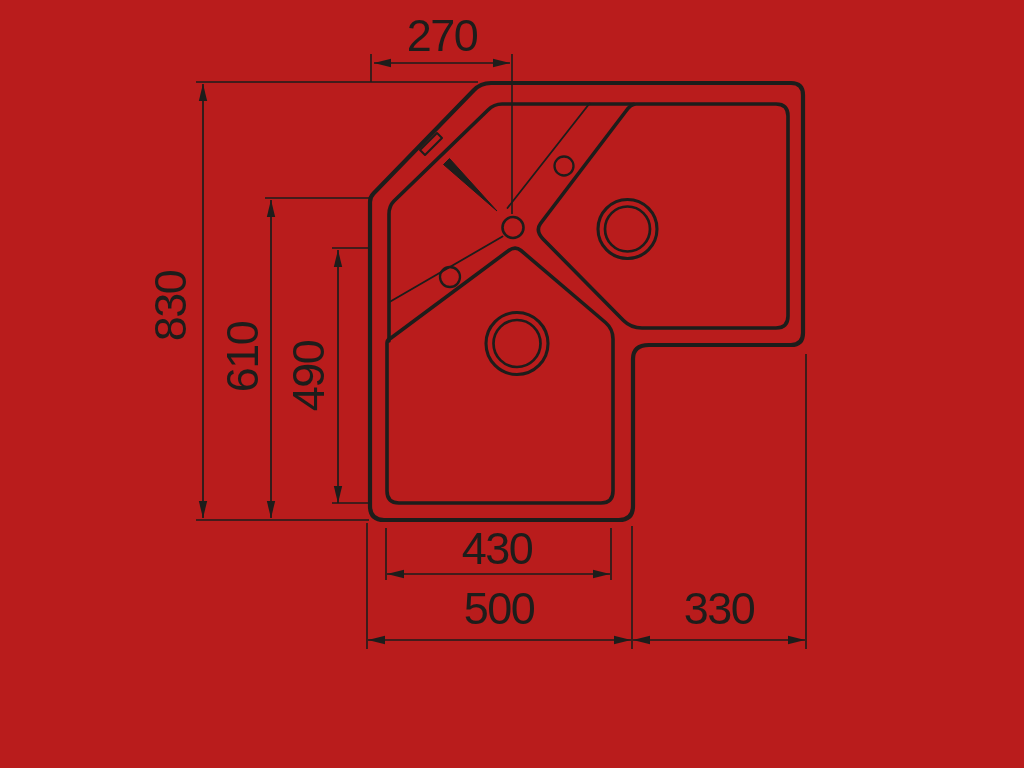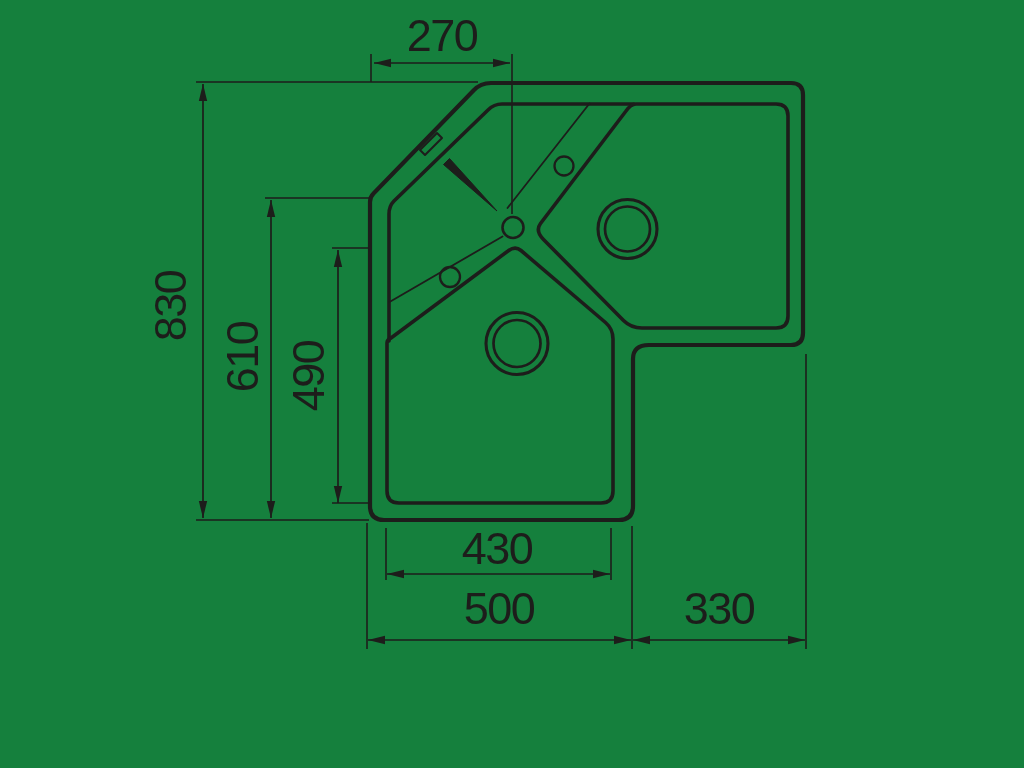--- a/index.html
+++ b/index.html
@@ -7,21 +7,21 @@
     padding: 0;
     background: #ffffff;
     width: 1024px;
     height: 768px;
     overflow: hidden;
   }
   .stage {
     position: relative;
     width: 1024px;
     height: 768px;
-    background: #15803d;
+    background: #b91c1c;
   }
   svg { display: block; }
   
   .outline   { fill: none; stroke: #1d1d1b; stroke-width: 4.2; stroke-linejoin: round; stroke-linecap: round; }
   .bowl      { fill: none; stroke: #1d1d1b; stroke-width: 3.6; stroke-linejoin: round; stroke-linecap: round; }
   .rim       { fill: none; stroke: #1d1d1b; stroke-width: 3.6; stroke-linejoin: round; stroke-linecap: round; }
   
   .drain-o   { fill: none; stroke: #1d1d1b; stroke-width: 3.1; }
   .drain-i   { fill: none; stroke: #1d1d1b; stroke-width: 2.7; }
   .hole      { fill: none; stroke: #1d1d1b; stroke-width: 2.3; }

